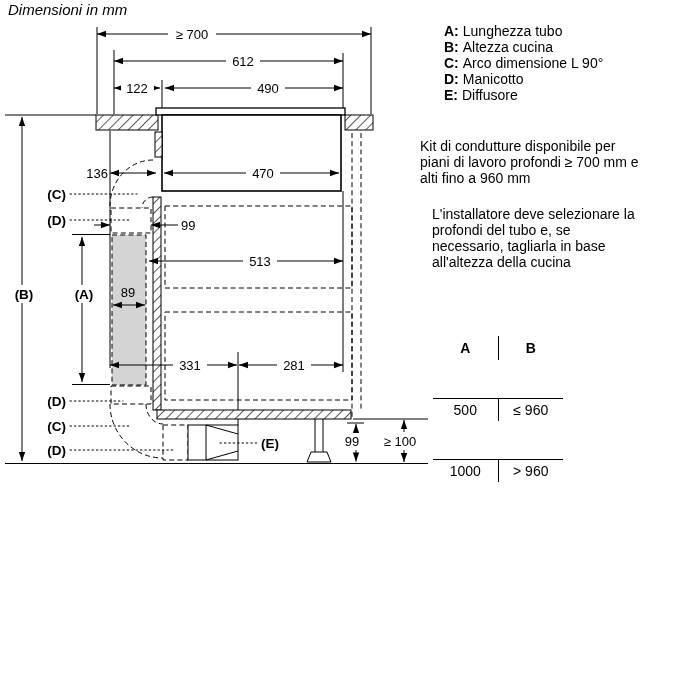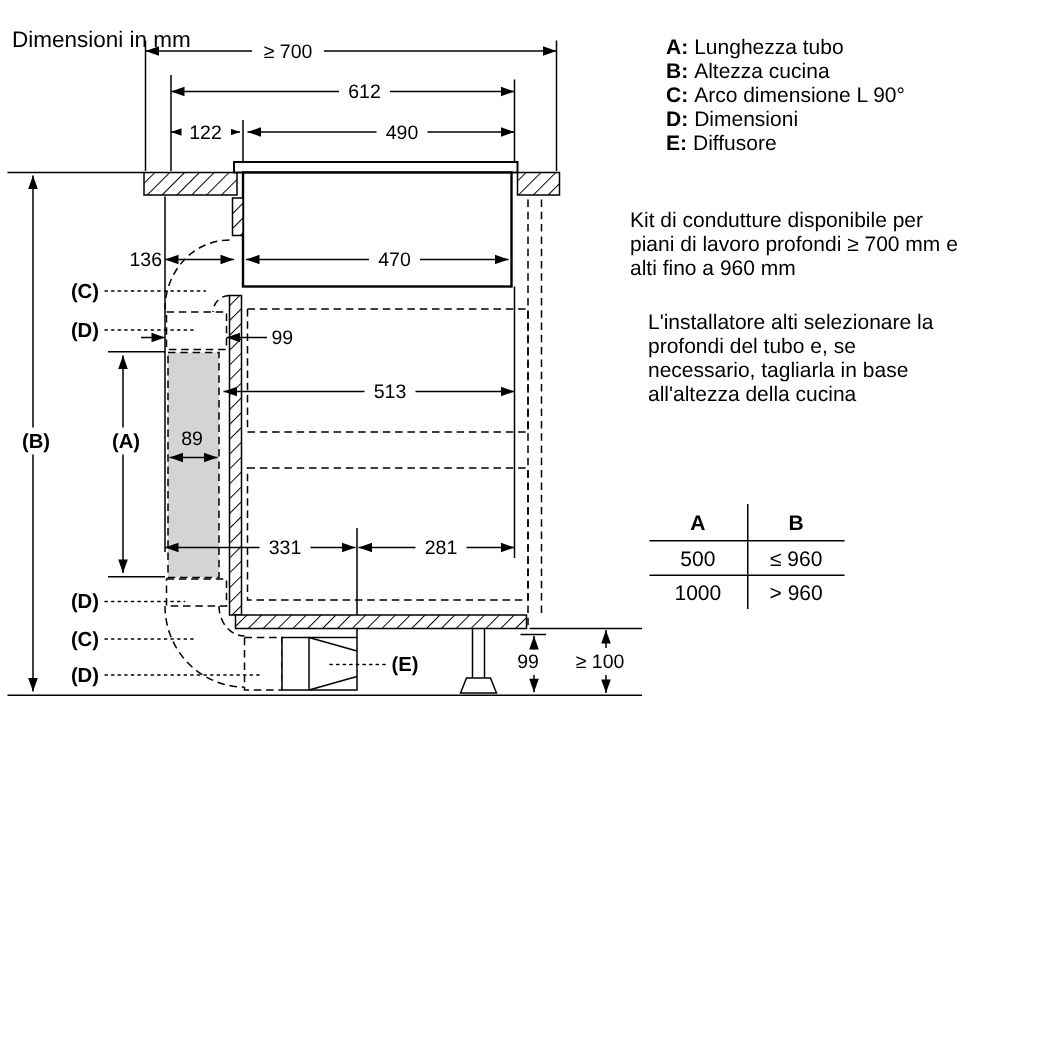--- a/index.html
+++ b/index.html
@@ -2,21 +2,21 @@
 <html><head>
 <meta charset="utf-8">
 <style>
   html,body{margin:0;padding:0;}
   body{
     width:700px;height:700px;position:relative;overflow:hidden;
     background:#ffffff;color:#000;
     font-family:"Liberation Sans",sans-serif;
   }
   .abs{position:absolute;}
-  #title{left:8px;top:18px;font-size:15px;}
+  #title{left:8px;top:1px;font-size:15px;font-style:italic;}
   
   svg{position:absolute;left:0;top:0;}
   .ln{stroke:#000;stroke-width:1;fill:none;}
   .thk{stroke-width:1.6;}
   .md{stroke-width:1.3;}
   .dsh{stroke-dasharray:5 3.2;}
   .dot{stroke-dasharray:1.5 2.9;stroke-linecap:round;}
   .hatchbox{fill:url(#hatch);stroke:#000;stroke-width:1;}
   .white{fill:#fff;stroke:#000;}
   .bg{fill:#fff;stroke:none;}
@@ -25,21 +25,21 @@
   text.lbl{font-weight:bold;font-size:13.5px;}
   text.start{text-anchor:start;} text.end{text-anchor:end;}
   
   #legend{left:432px;top:23px;font-size:14px;line-height:16px;margin-left:12px;}
   .lkey{font-weight:bold;margin-right:4px;}
   #note1{left:420px;top:122px;font-size:14px;line-height:16px;margin-top:16px;}
   #note2{left:432px;top:206px;font-size:14px;line-height:16px;}
   #dimtable{left:433px;top:336px;width:130px;font-size:14px;}
   .trow{display:flex;height:22px;}
   .thead{height:24px;font-weight:bold;}
-  .rline{border-top:1.3px solid #000;}
+  .rline{border-top:1.3px solid #000;margin-top:38px;}
   .tc{width:65px;display:flex;align-items:center;justify-content:center;}
   .tcA{border-right:1.3px solid #000;}
 </style>
 </head>
 <body>
 
 <div id="title" class="abs">Dimensioni in mm</div>
 
 <svg width="440" height="478" viewBox="0 0 440 478">
   <defs>
@@ -208,32 +208,32 @@
   <g>
     <line class="ln dot" x1="220" y1="443" x2="257" y2="443"></line>
     <text class="lbl start" x="261" y="443">(E)</text>
   </g>
 </svg>
 
 <div id="legend" class="abs">
   <div class="legend-item"><span class="lkey">A:</span><span>Lunghezza tubo</span></div>
   <div class="legend-item"><span class="lkey">B:</span><span>Altezza cucina</span></div>
   <div class="legend-item"><span class="lkey">C:</span><span>Arco dimensione L 90°</span></div>
-  <div class="legend-item"><span class="lkey">D:</span><span>Dimensioni</span></div>
+  <div class="legend-item"><span class="lkey">D:</span><span>Manicotto</span></div>
   <div class="legend-item"><span class="lkey">E:</span><span>Diffusore</span></div>
 </div>
 
 <div id="note1" class="abs">
   <div>Kit di condutture disponibile per</div>
   <div>piani di lavoro profondi ≥ 700 mm e</div>
   <div>alti fino a 960 mm</div>
 </div>
 
 <div id="note2" class="abs">
-  <div>L'installatore alti selezionare la</div>
+  <div>L'installatore deve selezionare la</div>
   <div>profondi del tubo e, se</div>
   <div>necessario, tagliarla in base</div>
   <div>all'altezza della cucina</div>
 </div>
 
 <div id="dimtable" class="abs">
   <div class="trow thead">
     <div class="tc tcA">A</div>
     <div class="tc">B</div>
   </div>

